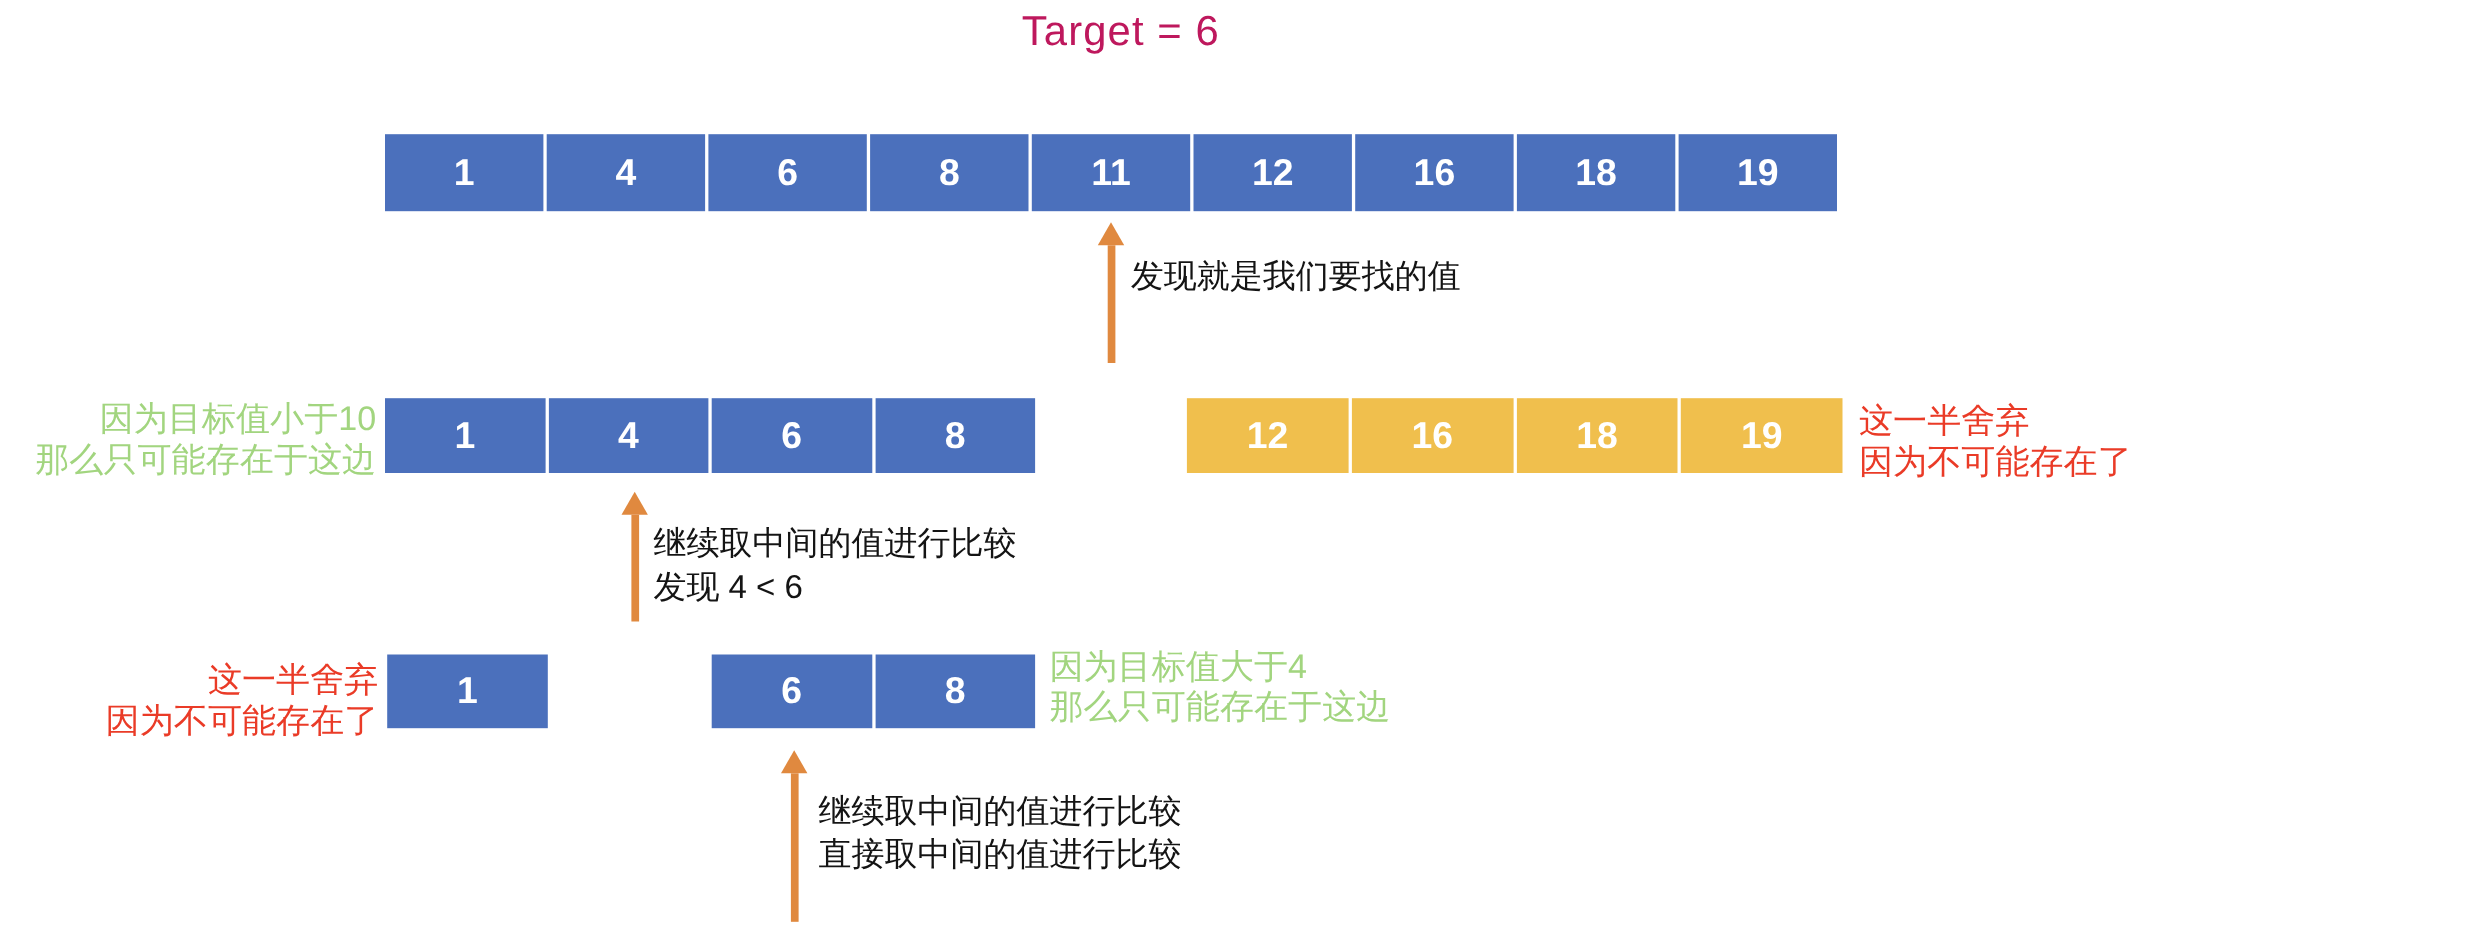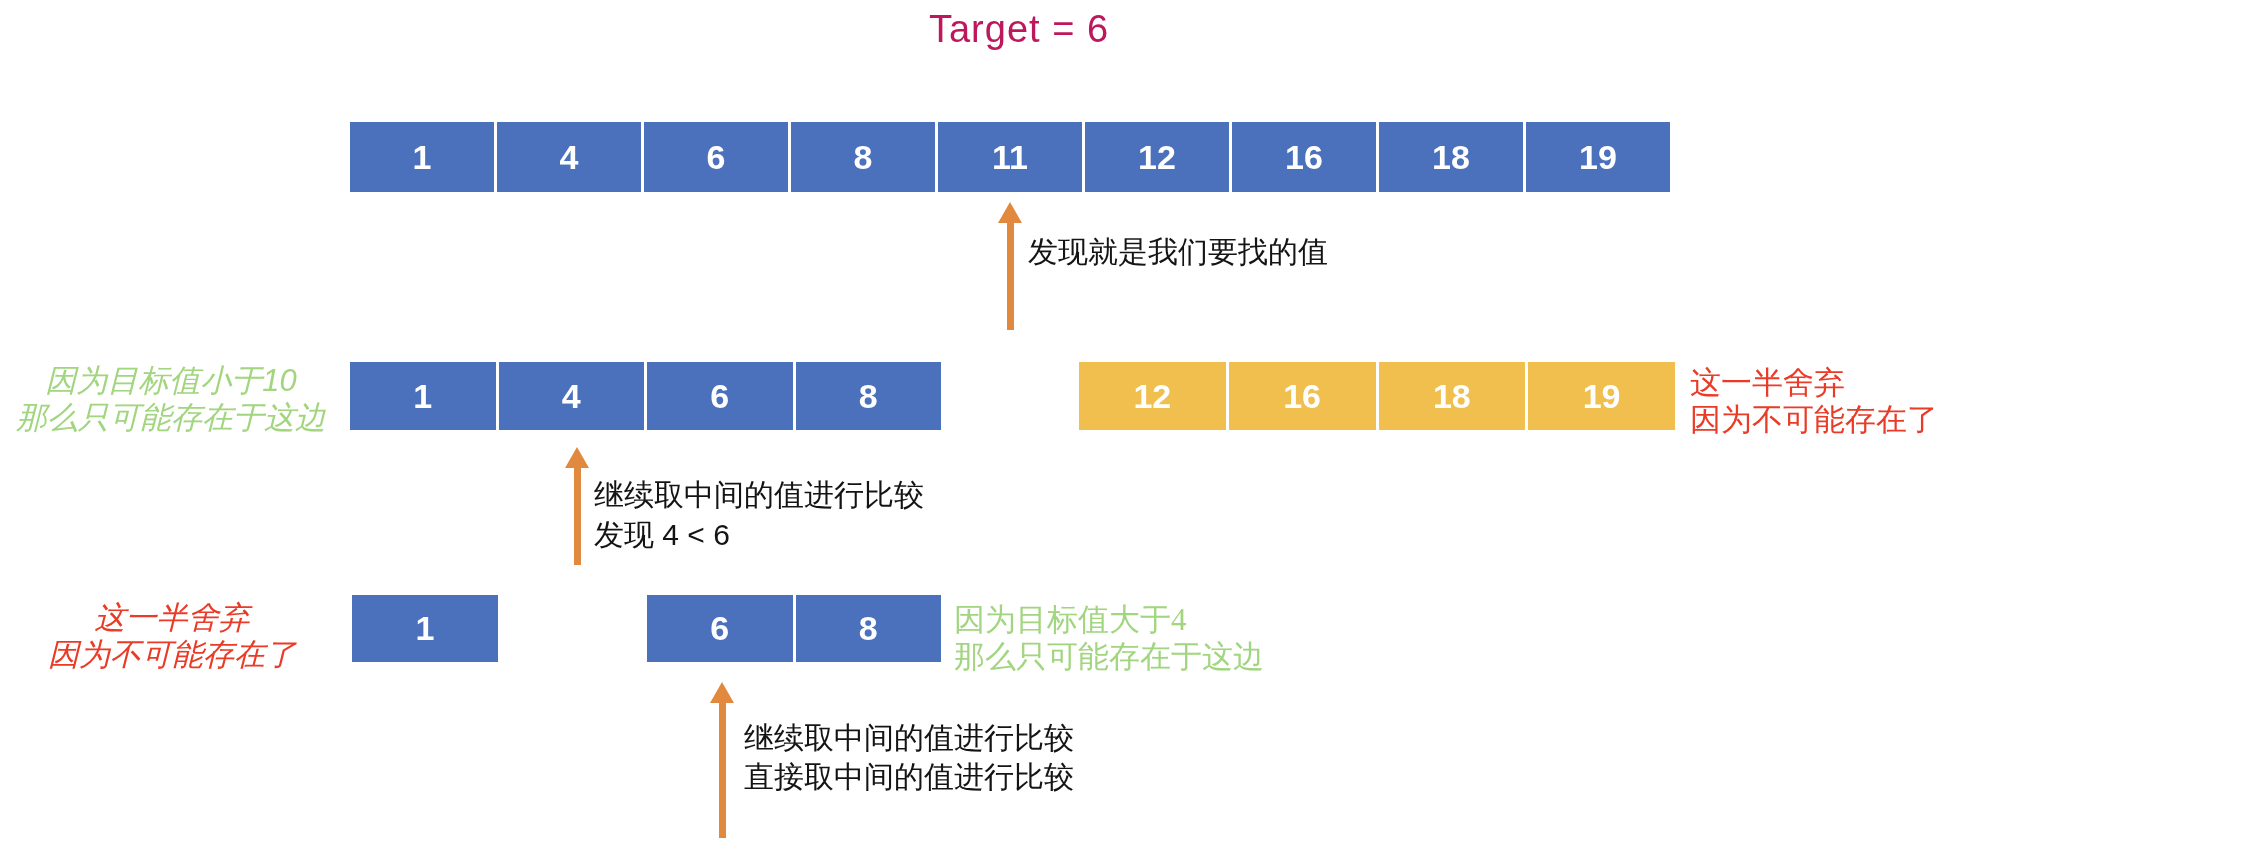--- a/index.html
+++ b/index.html
@@ -61,21 +61,21 @@
     white-space: nowrap;
   }
   .side-label {
     position: absolute;
     font-size: 31px;
     line-height: 37px;
     white-space: nowrap;
   }
   .side-label.green { color: var(--text-green); }
   .side-label.red { color: var(--text-red); }
-  .align-right { text-align: center; font-style: italic; }
+  .align-right { text-align: right; }
 </style>
 </head>
 <body>
 
 <div class="canvas">
 
   <div class="title">Target = 6</div>
 
   <div class="array" style="left:350px; top:122px; width:1320px; height:70px;">
     <div class="cell blue">1</div>
@@ -139,21 +139,21 @@
 
   <div class="array" style="left:352px; top:595px; width:146px; height:67px;">
     <div class="cell blue">1</div>
   </div>
 
   <div class="array" style="left:647px; top:595px; width:294px; height:67px;">
     <div class="cell blue">6</div>
     <div class="cell blue">8</div>
   </div>
 
-  <div class="side-label green" style="left:954px; top:601px;font-family:Liberation Serif, serif;">
+  <div class="side-label green" style="left:954px; top:587px;">
     <div>因为目标值大于4</div>
     <div>那么只可能存在于这边</div>
   </div>
 
   <div class="arrow" style="left:709px; top:682px; height:156px;">
     <div class="head"></div>
     <div class="shaft"></div>
   </div>
 
   <div class="note" style="left:744px; top:718px; line-height:39px;">

